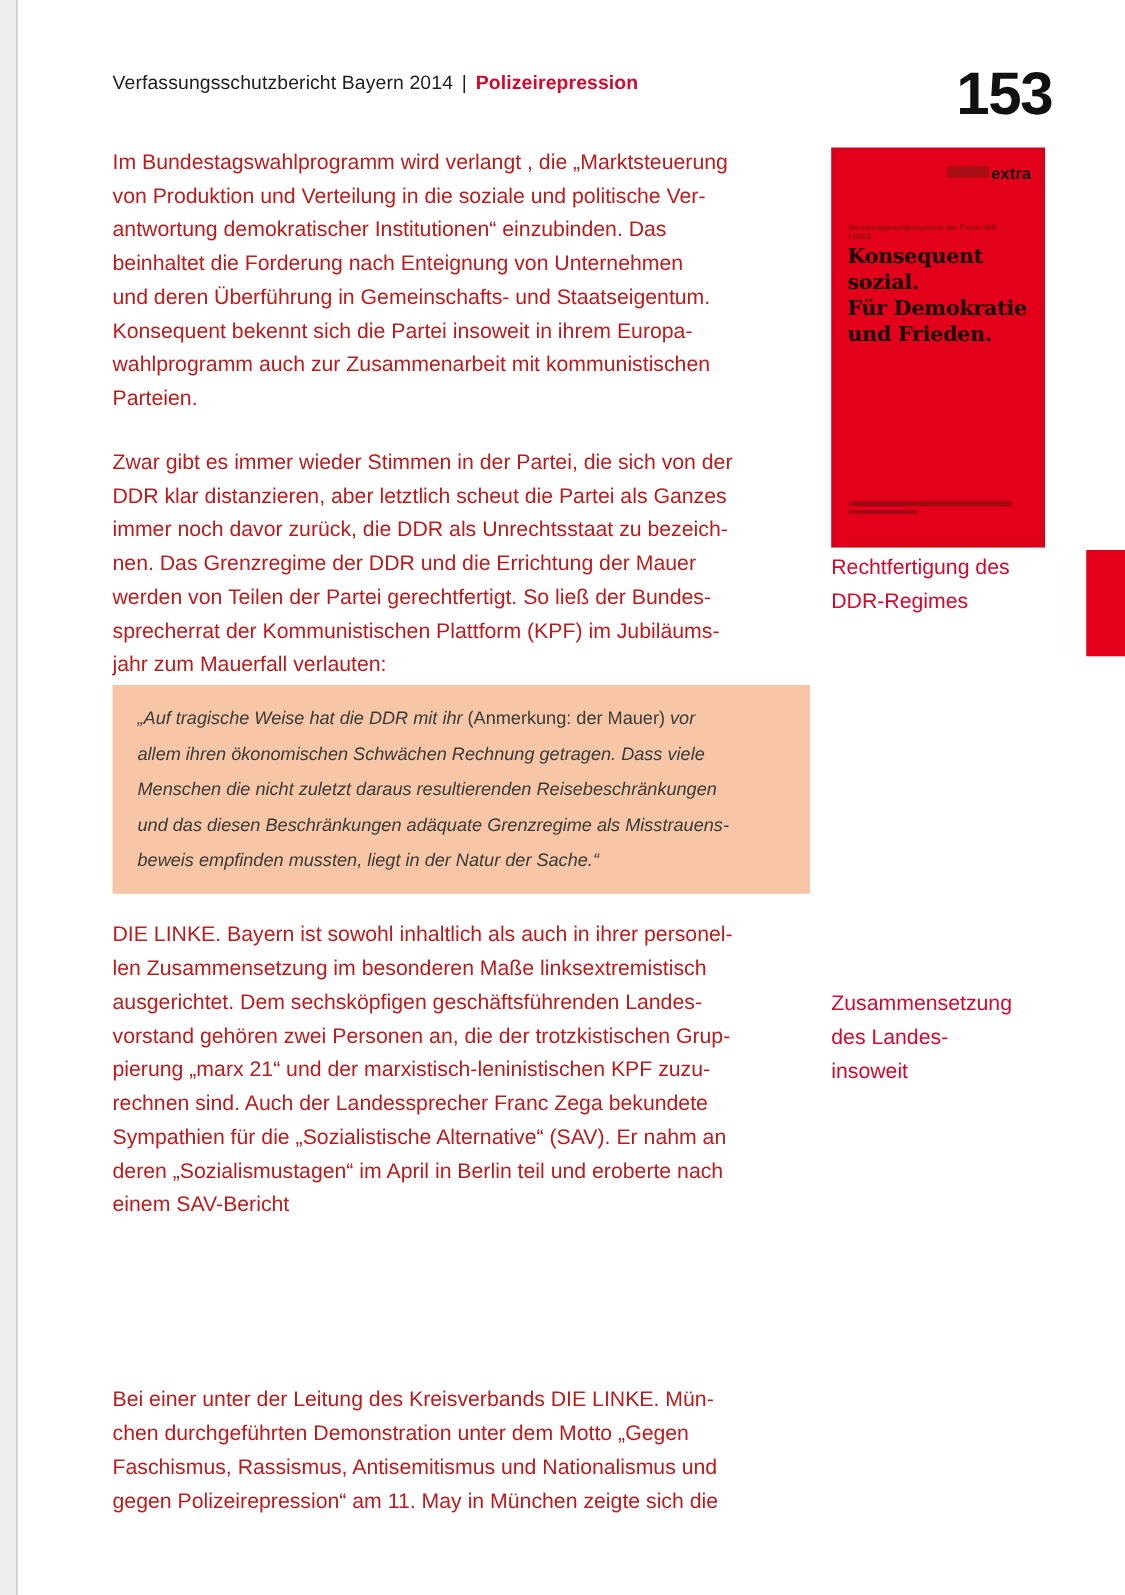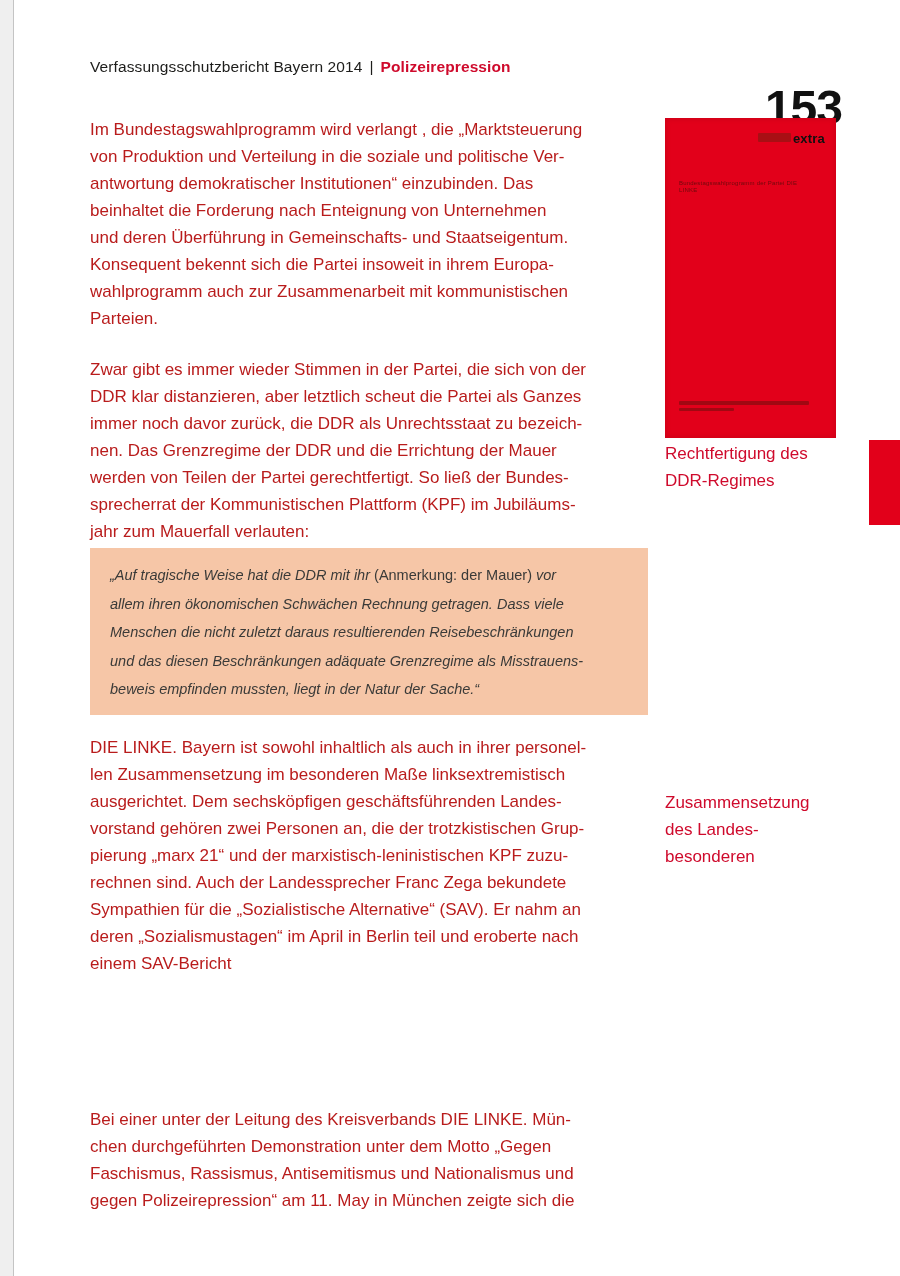--- a/index.html
+++ b/index.html
@@ -11,21 +11,21 @@
     position:absolute;left:0;top:0;width:13px;height:1276px;
     background:#efefef;border-right:1px solid #c4c4c4;
   }
   .header{
     position:absolute;left:90px;top:58px;font-size:15.5px;letter-spacing:.1px;white-space:nowrap;
   }
   .h-sep{margin:0 7px;color:#1d1d1b;font-weight:300;}
   .h-section{color:#cf0a2c;font-weight:bold;}
   .page-number{
     position:absolute;right:58px;top:48px;font-size:48px;font-weight:600;
-    letter-spacing:-1px;color:#111;margin-top:32px;
+    letter-spacing:-1px;color:#111;
   }
   .para{
     position:absolute;left:90px;width:575px;font-size:17px;line-height:27px;
     white-space:pre-line;color:#b91c1c;
   }
   .p1{top:116px;}
   .p2{top:356px;}
   .p3{top:734px;}
   .p4{top:1106px;}
   .quote{
@@ -89,20 +89,23 @@
 antwortung demokratischer Institutionen“ einzubinden. Das
 beinhaltet die Forderung nach Enteignung von Unternehmen
 und deren Überführung in Gemeinschafts- und Staatseigentum.
 Konsequent bekennt sich die Partei insoweit in ihrem Europa-
 wahlprogramm auch zur Zusammenarbeit mit kommunistischen
 Parteien.</div>
 
   <div class="cover">
     <div class="cover-imprint"><span class="cover-imprint-prefix"></span><span>extra</span></div>
     <div class="cover-subtitle">Bundestagswahlprogramm der Partei DIE LINKE</div>
+    <div class="cover-title">Konsequent sozial.
+Für Demokratie
+und Frieden.</div>
     <div class="cover-fineprint">
       <div class="fp-line"></div>
       <div class="fp-line short"></div>
     </div>
   </div>
 
   <div class="para p2">Zwar gibt es immer wieder Stimmen in der Partei, die sich von der
 DDR klar distanzieren, aber letztlich scheut die Partei als Ganzes
 immer noch davor zurück, die DDR als Unrechtsstaat zu bezeich-
 nen. Das Grenzregime der DDR und die Errichtung der Mauer
@@ -126,21 +129,21 @@
 ausgerichtet. Dem sechsköpfigen geschäftsführenden Landes-
 vorstand gehören zwei Personen an, die der trotzkistischen Grup-
 pierung „marx 21“ und der marxistisch-leninistischen KPF zuzu-
 rechnen sind. Auch der Landessprecher Franc Zega bekundete
 Sympathien für die „Sozialistische Alternative“ (SAV). Er nahm an
 deren „Sozialismustagen“ im April in Berlin teil und eroberte nach
 einem SAV-Bericht</div>
 
   <div class="note n2">Zusammensetzung
 des Landes-
-besonderen</div>
+insoweit</div>
 
 
   <div class="para p4">Bei einer unter der Leitung des Kreisverbands DIE LINKE. Mün-
 chen durchgeführten Demonstration unter dem Motto „Gegen
 Faschismus, Rassismus, Antisemitismus und Nationalismus und
 gegen Polizeirepression“ am 11. May in München zeigte sich die</div>
 
 </div>
 
 </body></html>

